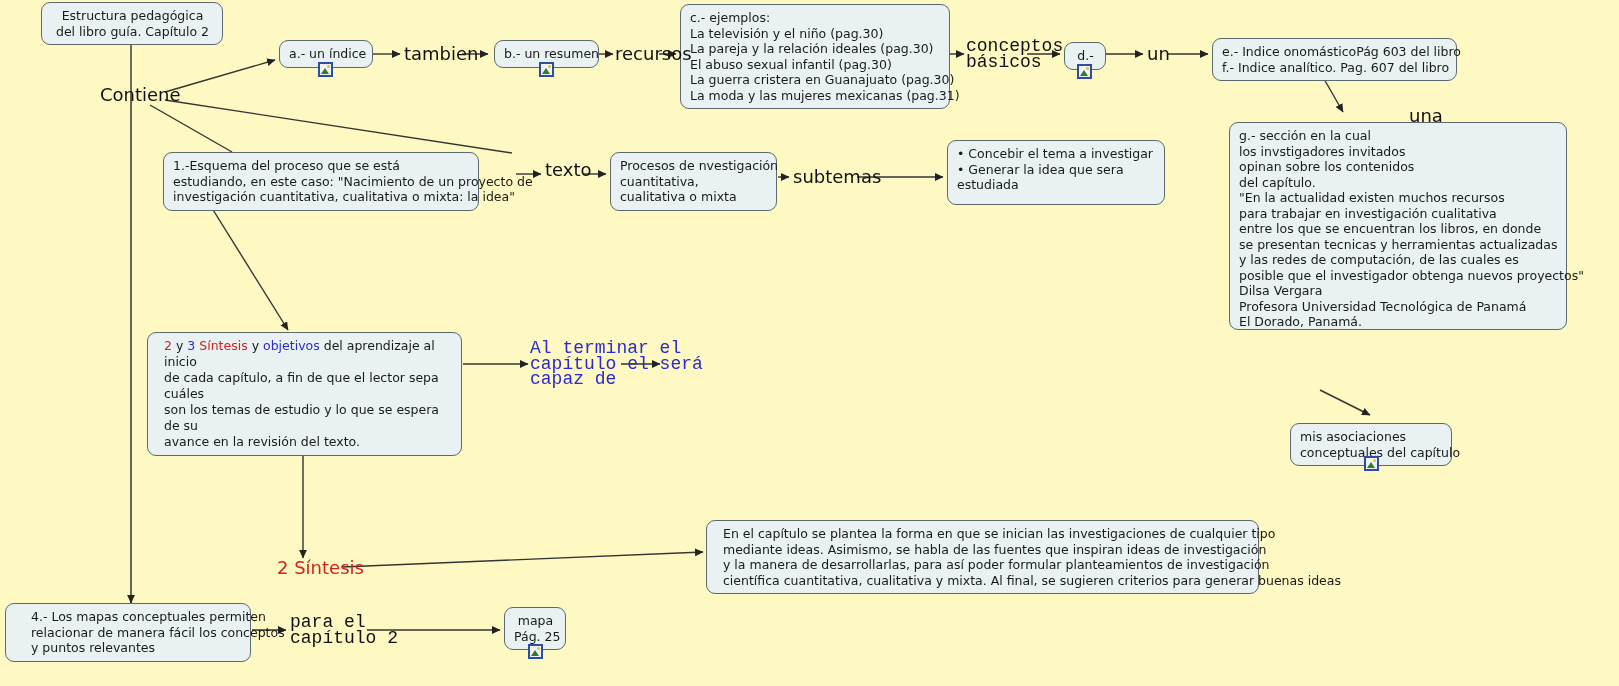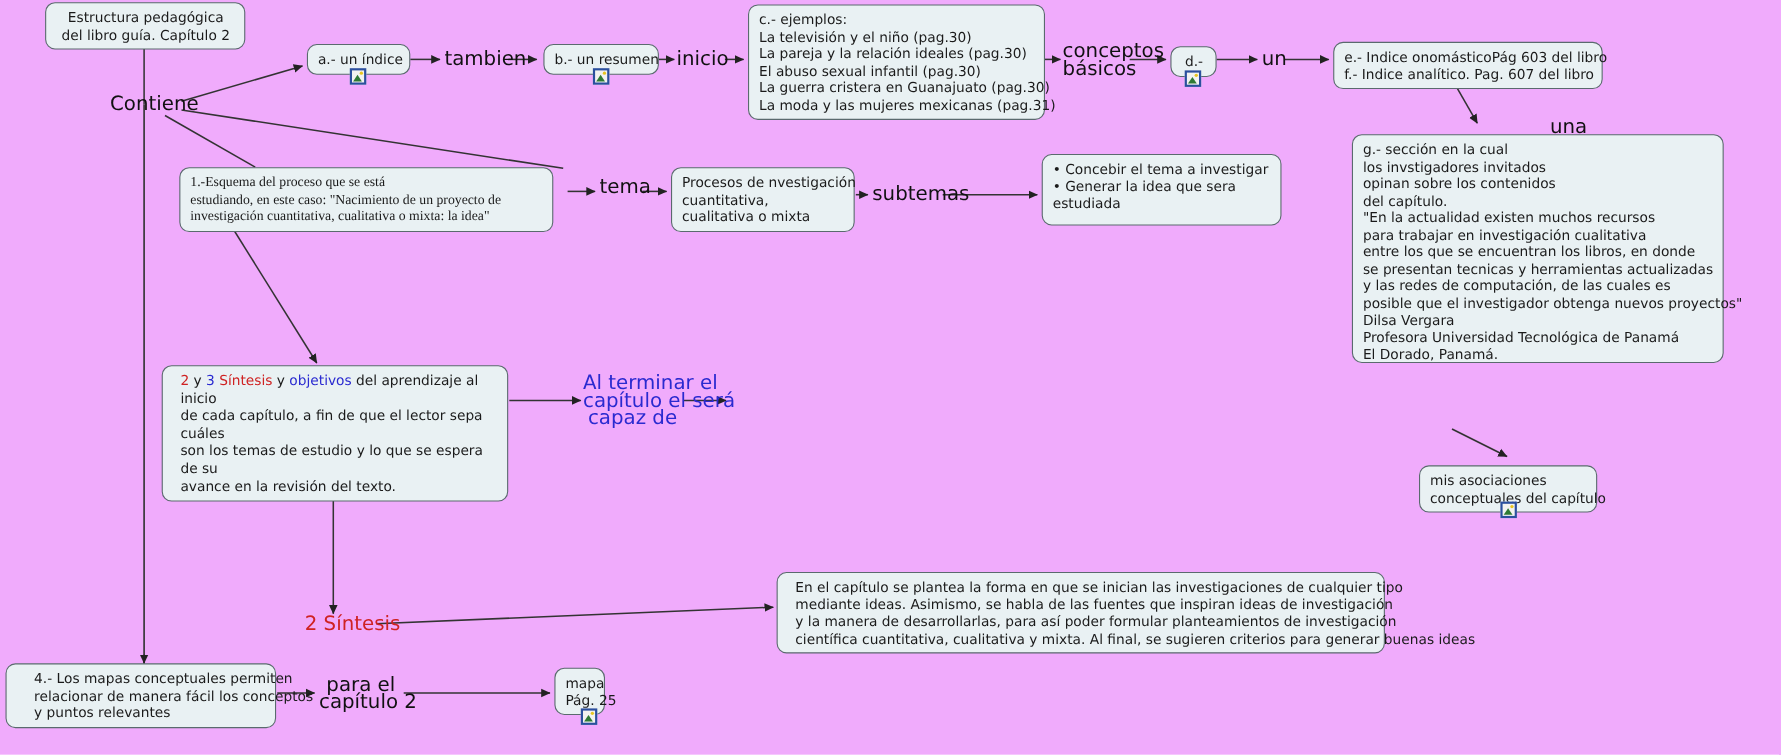--- a/index.html
+++ b/index.html
@@ -10,21 +10,21 @@
   body {
     font-family: "DejaVu Sans", sans-serif;
     width: 1619px;
     height: 686px;
     overflow: hidden;
   }
   #canvas {
     position: relative;
     width: 1619px;
     height: 686px;
-    background: #f0abfc;
+    background: #fef9c3;
   }
   svg#edges {
     position: absolute;
     left: 0;
     top: 0;
     width: 1619px;
     height: 686px;
     pointer-events: none;
   }
   .node {
@@ -45,21 +45,21 @@
     position: absolute;
     font-size: 18px;
     line-height: 15.5px;
     color: #111111;
     white-space: pre;
     background: transparent;
     z-index: 4;
   }
   .label.blue { color: #2a2ad0; text-align: center; }
   .label.red  { color: #cf2222; }
-  .label.center { text-align: center; }
+  .label.center { text-align: left; font-family: Liberation Mono, monospace; }
   .ico {
     position: absolute;
     width: 15px;
     height: 15px;
     box-sizing: border-box;
     border: 2px solid #2b4f9e;
     background: #f2f2f0;
     z-index: 5;
     overflow: hidden;
   }
@@ -166,21 +166,21 @@
 "En la actualidad existen muchos recursos
 para trabajar en investigación cualitativa
 entre los que se encuentran los libros, en donde
 se presentan tecnicas y herramientas actualizadas
 y las redes de computación, de las cuales es
 posible que el investigador obtenga nuevos proyectos"
 Dilsa Vergara
 Profesora Universidad Tecnológica de Panamá
 El Dorado, Panamá.</div>
 
-  <div class="node" style="left:163px; top:152px; width:340px;font-family:Liberation Serif, serif;">1.-Esquema del proceso que se está
+  <div class="node" style="left:163px; top:152px; width:316px;">1.-Esquema del proceso que se está
 estudiando, en este caso: "Nacimiento de un proyecto de
 investigación cuantitativa, cualitativa o mixta: la idea"</div>
 
   <div class="node" style="left:947px; top:140px; width:218px; height:65px;">• Concebir el tema a investigar
 • Generar la idea que sera
 estudiada</div>
 
   <div class="node" style="left:610px; top:152px; width:167px;">Procesos de nvestigación
 cuantitativa,
 cualitativa o mixta</div>
@@ -199,38 +199,38 @@
 
   <div class="node" style="left:706px; top:520px; width:553px;padding-left:16px;">En el capítulo se plantea la forma en que se inician las investigaciones de cualquier tipo
 mediante ideas. Asimismo, se habla de las fuentes que inspiran ideas de investigación
 y la manera de desarrollarlas, para así poder formular planteamientos de investigación
 científica cuantitativa, cualitativa y mixta. Al final, se sugieren criterios para generar buenas ideas</div>
 
   <div class="node" style="left:5px; top:603px; width:246px;padding-left:25px;">4.- Los mapas conceptuales permiten
 relacionar de manera fácil los conceptos
 y puntos relevantes</div>
 
-  <div class="node center" style="left:504px; top:607px; width:46px;">mapa
+  <div class="node center" style="left:504px; top:607px; width:62px;">mapa
 Pág. 25</div>
   <span class="ico" style="left:528px; top:644px;"></span>
 
   <div class="label" style="left:100px; top:87px;">Contiene</div>
 
   <div class="label" style="left:404px; top:46px;">tambien</div>
 
-  <div class="label" style="left:615px; top:46px;">inicio</div>
+  <div class="label" style="left:615px; top:46px;">recursos</div>
 
   <div class="label center" style="left:966px; top:39px; width:62px;">conceptos
 básicos</div>
 
   <div class="label" style="left:1147px; top:46px;">un</div>
 
   <div class="label" style="left:1409px; top:108px;">una</div>
 
-  <div class="label" style="left:545px; top:162px;">tema</div>
+  <div class="label" style="left:545px; top:162px;">texto</div>
 
   <div class="label" style="left:793px; top:169px;">subtemas</div>
 
   <div class="label blue center" style="left:530px; top:341px; width:90px;">Al terminar el
 capítulo el será
 capaz de</div>
 
   <div class="label red" style="left:277px; top:560px;">2 Síntesis</div>
 
   <div class="label center" style="left:290px; top:615px; width:76px;">para el

